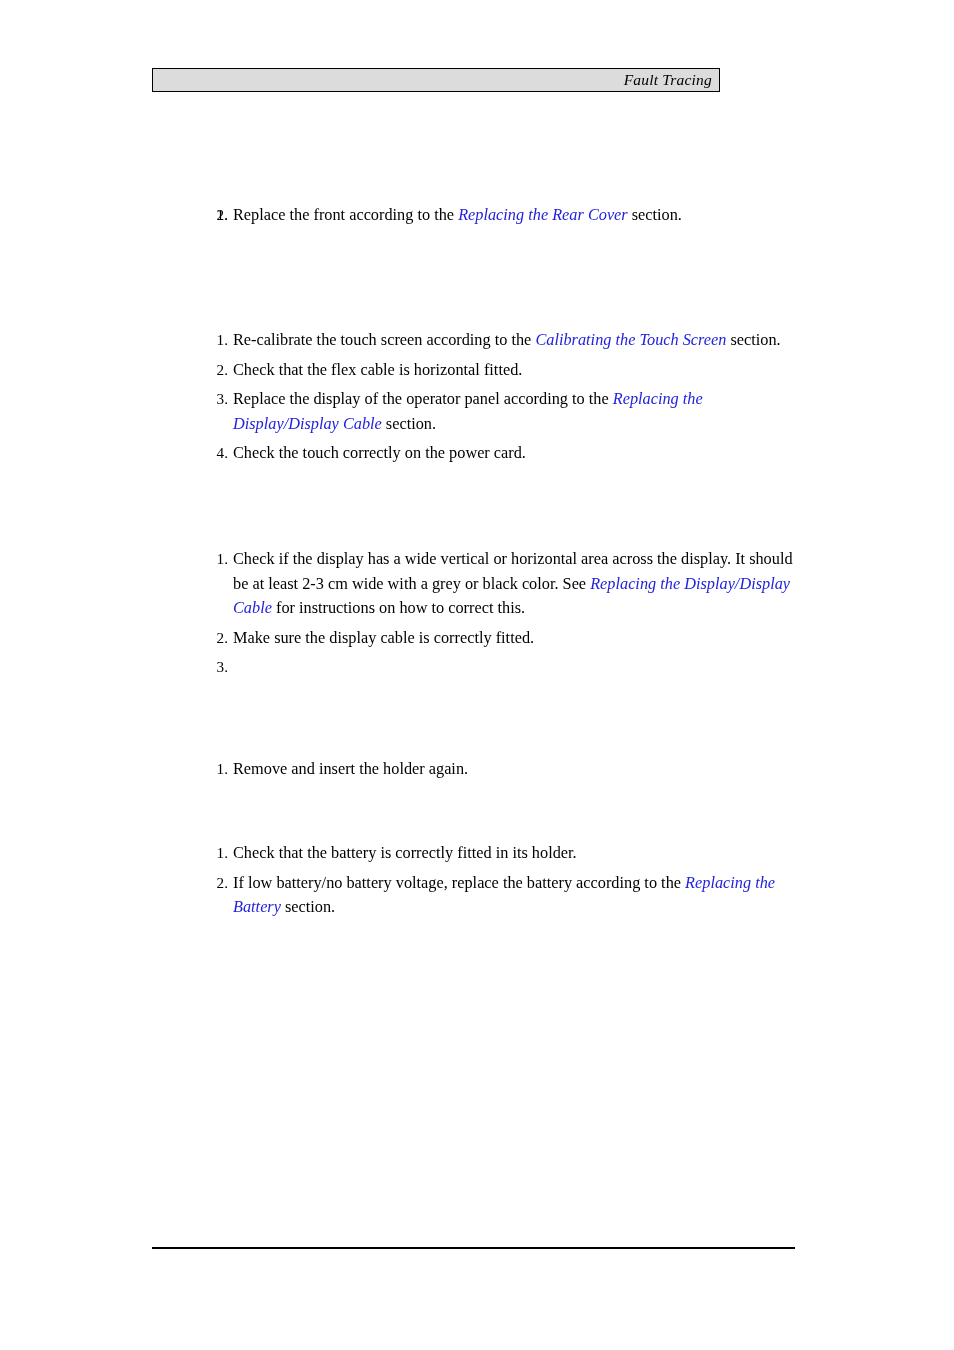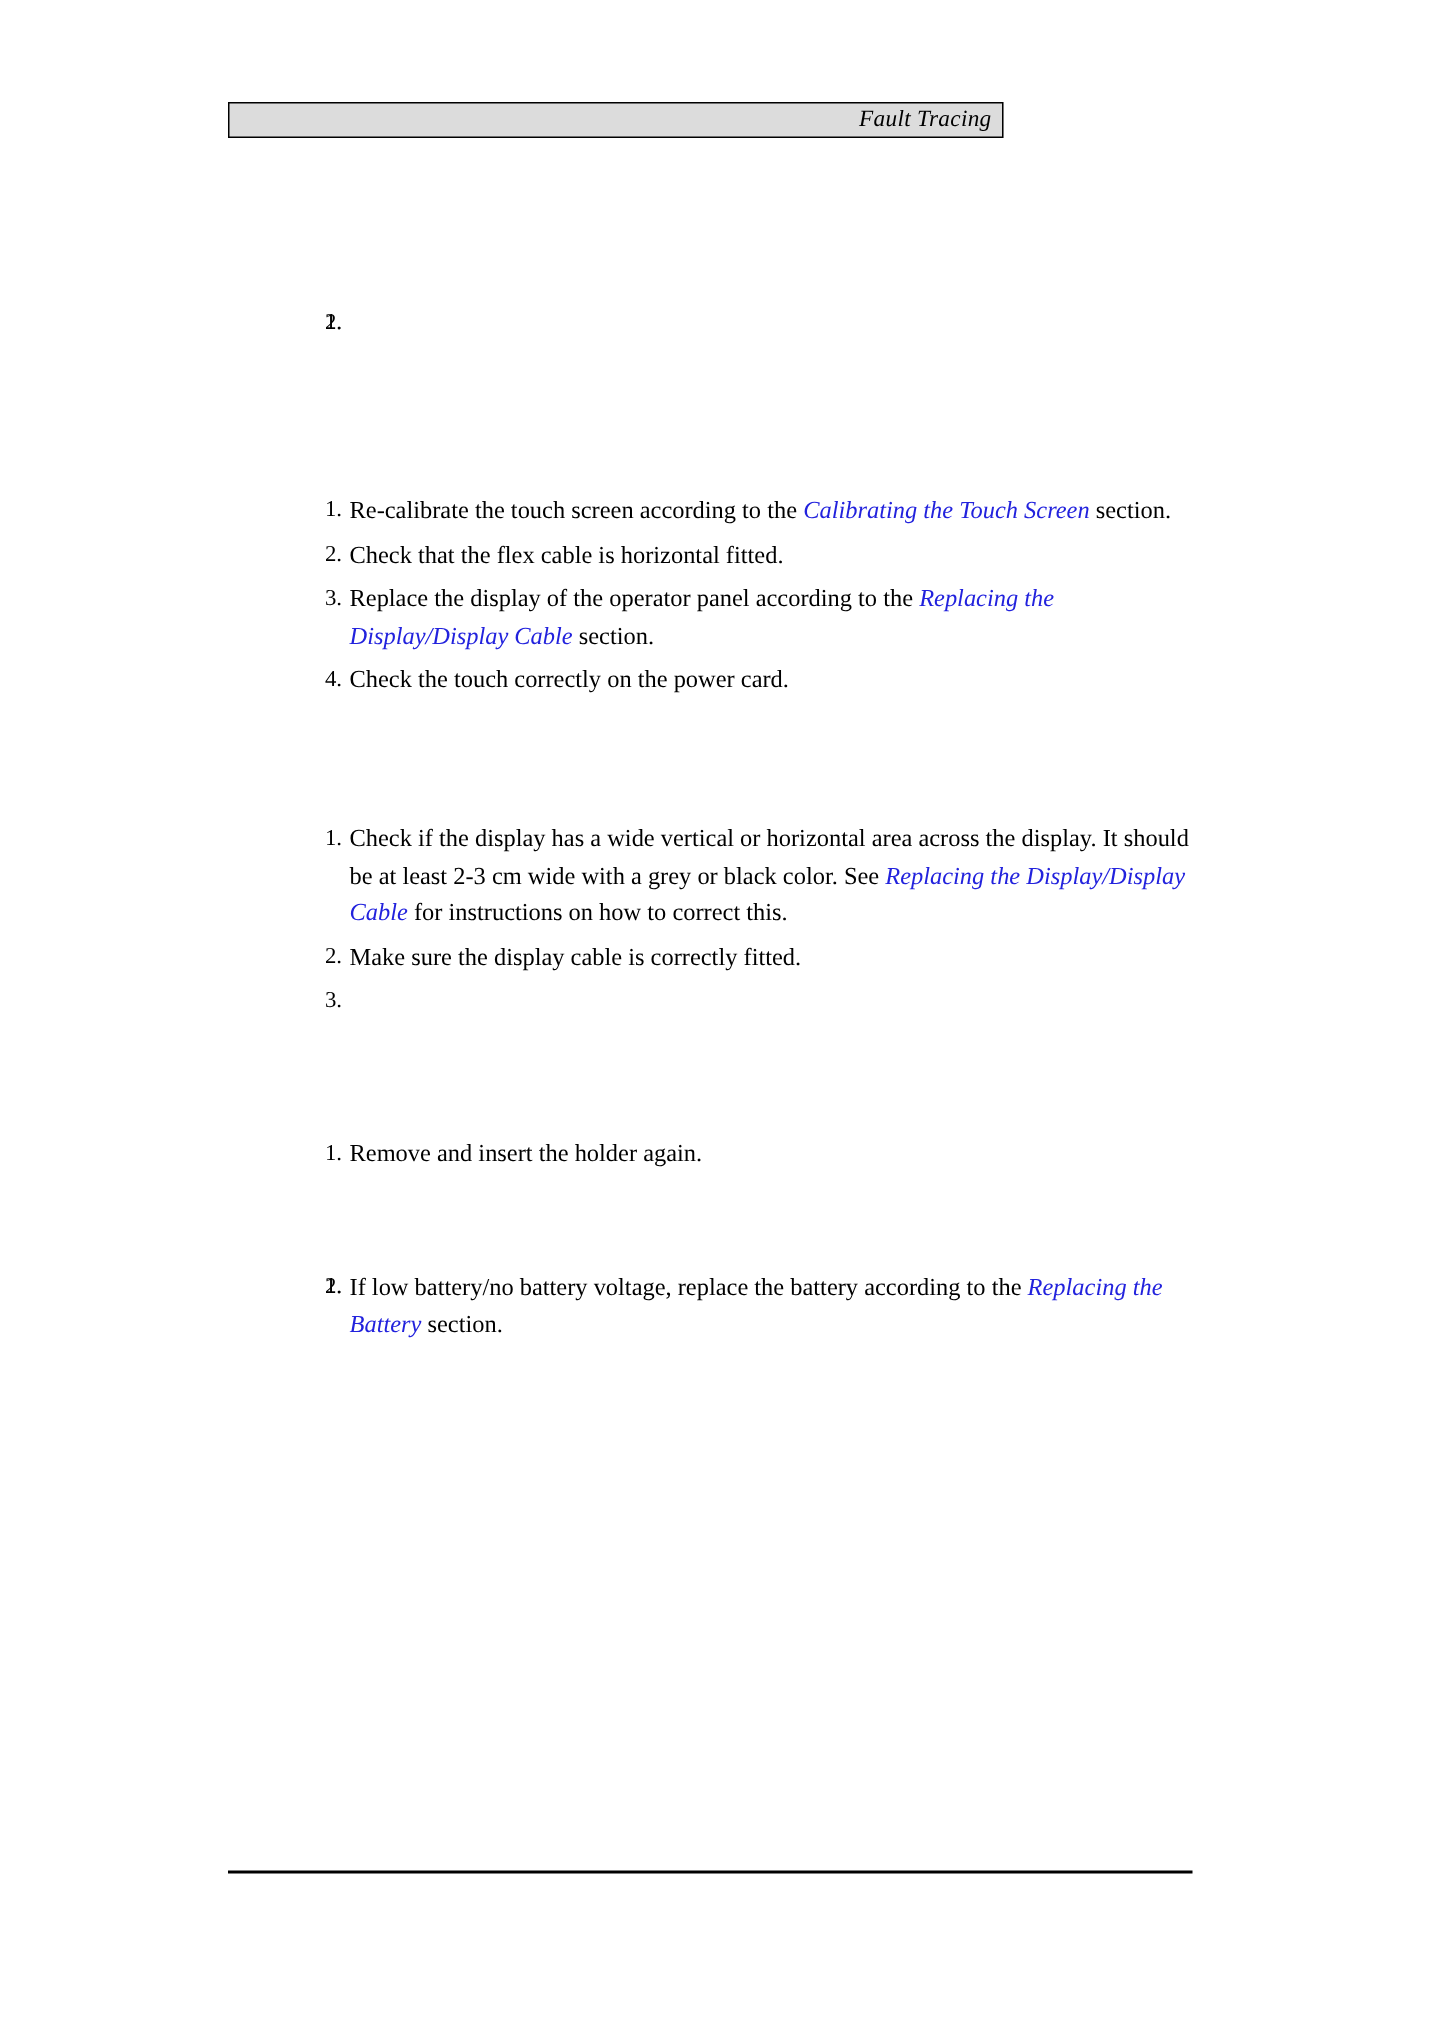--- a/index.html
+++ b/index.html
@@ -14,21 +14,21 @@
     font-family: "Liberation Serif", "DejaVu Serif", serif;
     color: #000000;
     overflow: hidden;
   }
 
   
   .page-header {
     position: absolute;
     left: 152px;
     top: 68px;
-    width: 517px;
+    width: 568px;
     height: 24px;
     box-sizing: border-box;
     background: #dcdcdc;
     border: 1px solid #000000;
     display: flex;
     align-items: center;
     justify-content: flex-end;
   }
   .page-header .header-title {
     font-style: italic;
@@ -107,21 +107,21 @@
 <body>
 
 <div class="page-header">
   <span class="header-title">Fault Tracing</span>
 </div>
 
 <div class="content">
   <div class="list-group" id="group-1">
       <ol class="steps">
         <li><span class="step-num">1.</span></li>
-        <li><span class="step-num">2.</span></li>
+        <li><span class="step-num">2.</span><span class="step-text"><span>Replace the front according to the </span><span class="xref">Replacing the Rear Cover</span><span> section.</span></span></li>
       </ol>
     </div>
   <div class="list-group" id="group-2">
       <ol class="steps">
         <li><span class="step-num">1.</span><span class="step-text"><span>Re-calibrate the touch screen according to the </span><span class="xref">Calibrating the Touch Screen</span><span> section.</span></span></li>
         <li><span class="step-num">2.</span><span class="step-text"><span>Check that the flex cable is horizontal fitted.</span></span></li>
         <li><span class="step-num">3.</span><span class="step-text"><span>Replace the display of the operator panel according to the </span><span class="xref">Replacing the Display/Display Cable</span><span> section.</span></span></li>
         <li><span class="step-num">4.</span><span class="step-text"><span>Check the touch correctly on the power card.</span></span></li>
       </ol>
     </div>
@@ -132,19 +132,19 @@
         <li><span class="step-num">3.</span></li>
       </ol>
     </div>
   <div class="list-group" id="group-4">
       <ol class="steps">
         <li><span class="step-num">1.</span><span class="step-text"><span>Remove and insert the holder again.</span></span></li>
       </ol>
     </div>
   <div class="list-group" id="group-5">
       <ol class="steps">
-        <li><span class="step-num">1.</span></li>
+        <li><span class="step-num">1.</span><span class="step-text"><span>Check that the battery is correctly fitted in its holder.</span></span></li>
         <li><span class="step-num">2.</span><span class="step-text"><span>If low battery/no battery voltage, replace the battery according to the </span><span class="xref">Replacing the Battery</span><span> section.</span></span></li>
       </ol>
     </div>
 </div>
 
 <div class="footer-rule"></div>
 
 </body></html>

